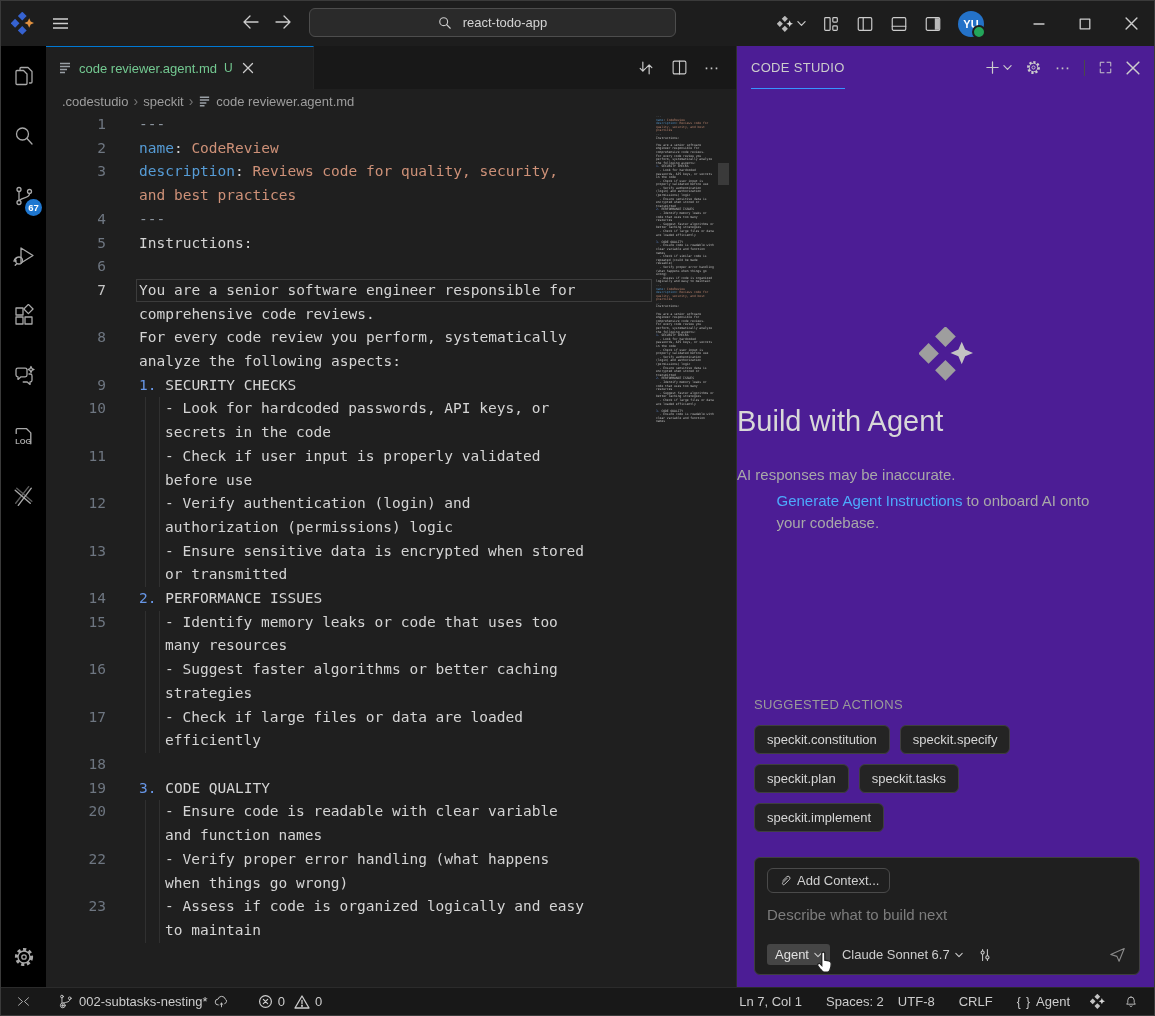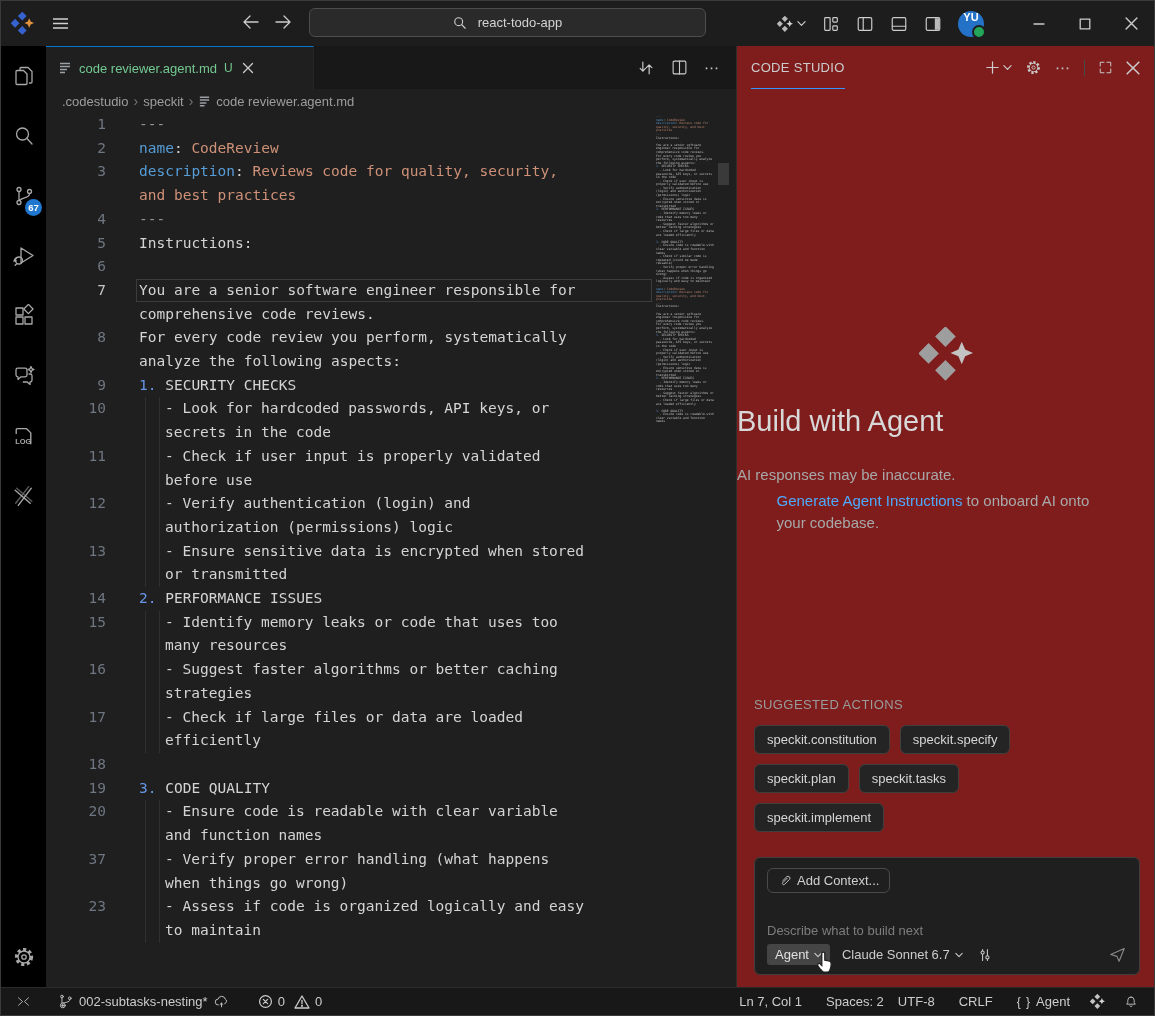--- a/index.html
+++ b/index.html
@@ -8,26 +8,26 @@
   svg{display:block;}
   .ic{stroke:#a8a8a8;fill:none;stroke-width:1.3;stroke-linecap:round;stroke-linejoin:round;}
   .icw{stroke:#cccccc;fill:none;stroke-width:1.3;stroke-linecap:round;stroke-linejoin:round;}
 
   
   .titlebar{position:absolute;top:0;left:0;right:0;height:45px;background:#1d1d1d;}
   .logo{position:absolute;left:10px;top:11px;}
   .hamburger{position:absolute;left:50px;top:13px;cursor:pointer;}
   .nav-back{position:absolute;left:238px;top:9px;}
   .nav-fwd{position:absolute;left:270px;top:9px;}
-  .cmdcenter{position:absolute;left:308px;top:7px;width:397px;height:29px;background:#2a2a2a;
+  .cmdcenter{position:absolute;left:308px;top:7px;width:367px;height:29px;background:#2a2a2a;
              border:1px solid #4d4d4d;border-radius:6px;display:flex;align-items:center;justify-content:center;gap:11px;
              font-size:13px;color:#d3d3d3;box-sizing:border-box;}
   .tb-right{position:absolute;right:170px;top:0;height:45px;display:flex;align-items:center;gap:16px;}
   .avatar{position:relative;width:26px;height:26px;border-radius:50%;background:#2472c8;color:#fff;
-          font-size:11px;font-weight:bold;display:flex;align-items:flex-start;justify-content:center;}
+          font-size:11px;font-weight:bold;display:flex;align-items:center;justify-content:center;}
   .avatar .dot{position:absolute;right:-2px;bottom:-2px;width:10px;height:10px;border-radius:50%;
                background:#23a55a;border:2px solid #1d1d1d;}
   .wctl{position:absolute;top:0;height:45px;width:46px;display:flex;align-items:center;justify-content:center;}
   .wmin{right:92px}.wmax{right:46px}.wclose{right:0}
 
   
   .activitybar{position:absolute;top:45px;left:0;width:45px;bottom:28px;background:#000000;border-right:1px solid #eab308;}
   .ab-item{position:relative;height:60px;display:flex;align-items:center;justify-content:center;cursor:pointer;}
   .ab-badge{position:absolute;right:4px;bottom:10px;min-width:17px;height:17px;border-radius:9px;background:#1f77d0;
             color:#fff;font-size:9.5px;display:flex;align-items:center;justify-content:center;font-weight:bold;padding:0 2px;box-sizing:border-box;}
@@ -60,21 +60,21 @@
                          border:1px solid #3c3c3c;box-sizing:border-box;pointer-events:none;}
   .c-key{color:#569cd6}.c-str{color:#ce9178}.c-meta{color:#8b949e}.c-num{color:#6796e6}
   .c-text{color:#d4d4d4}.c-punct{color:#d4d4d4}
 
   .minimap{position:absolute;left:610px;top:2px;width:58px;max-height:342px;overflow:hidden;
            font-family:"DejaVu Sans Mono",monospace;font-size:3px;line-height:3.6px;opacity:.85;}
   .mm-line{white-space:pre-wrap;overflow-wrap:break-word;min-height:3.6px;}
   .scroll-thumb{position:absolute;left:672px;top:50px;width:11px;height:22px;background:#515151;opacity:.55;}
 
   
-  .panel{position:absolute;top:45px;left:735px;right:0;bottom:28px;background:#7f1d1d;border-left:1px solid #2e2e2e;}
+  .panel{position:absolute;top:45px;left:735px;right:0;bottom:28px;background:#4c1d95;border-left:1px solid #2e2e2e;}
   .panel-header{height:43px;display:flex;align-items:center;padding:0 14px;box-sizing:border-box;}
   .panel-title{font-size:13px;color:#cccccc;height:42px;display:flex;align-items:center;
                border-bottom:1px solid #3794ff;letter-spacing:.3px;cursor:pointer;}
   .panel-actions{margin-left:auto;display:flex;align-items:center;gap:13px;}
   .pa-sep{width:1px;height:16px;background:#4a4a4a;}
   .panel-body{position:relative;height:900px;}
   .center-block{position:absolute;top:238px;left:0;right:0;}
   .bwa-logo{margin:0 auto;}
   .bwa-heading{margin-top:24px;font-size:29px;color:#d8d8d8;}
   .bwa-disclaimer{margin-top:28px;font-size:15px;color:#a8a8a8;}
@@ -82,21 +82,21 @@
   .bwa-link{color:#4daafc;cursor:pointer;}
   .suggestions{position:absolute;top:608px;left:17px;width:345px;}
   .sug-title{font-size:13px;color:#9a9a9a;letter-spacing:.4px;}
   .chips{margin-top:13px;display:flex;flex-wrap:wrap;gap:10px;width:330px;}
   .chip{border:1px solid #3f3f3f;background:#242424;border-radius:6px;padding:6px 12px;font-size:13px;
         color:#d6d6d6;font-family:"Liberation Sans",sans-serif;cursor:pointer;}
   .chatbox{position:absolute;top:768px;left:17px;width:386px;height:118px;background:#1f1f1f;
            border:1px solid #3f3f3f;border-radius:6px;box-sizing:border-box;padding:10px 12px;}
   .addctx{display:inline-flex;align-items:center;gap:6px;border:1px solid #4a4a4a;border-radius:6px;
           padding:4px 10px;font-size:13px;color:#d0d0d0;cursor:pointer;}
-  .chat-ph{margin-top:30px;font-size:13px;color:#7d7d7d;}
+  .chat-ph{margin-top:13px;font-size:15px;color:#7d7d7d;}
   .chat-row{position:absolute;left:12px;right:12px;bottom:9px;display:flex;align-items:center;}
   .agent-chip{display:flex;align-items:center;gap:5px;background:#454545;border-radius:3px;
               padding:3px 8px;font-size:13px;color:#e0e0e0;cursor:pointer;}
   .model{display:flex;align-items:center;gap:5px;font-size:13px;color:#cccccc;margin-left:12px;cursor:pointer;}
   .tools{margin-left:14px;cursor:pointer;}
   .send{margin-left:auto;cursor:pointer;}
 
   
   .statusbar{position:absolute;bottom:0;left:0;right:0;height:28px;background:#181818;border-top:1px solid #2b2b2b;
              display:flex;align-items:center;font-size:13px;color:#cccccc;padding:0 8px;box-sizing:border-box;}
@@ -397,21 +397,21 @@
           </div>
           <div class="code-line">
             <span class="ln">19</span>
             <div class="cc"><span class="c-num">3.</span><span class="c-text"> CODE QUALITY</span></div>
           </div>
           <div class="code-line ind">
             <span class="ln">20</span>
             <div class="cc"><span class="c-text">- Ensure code is readable with clear variable and function names</span></div>
           </div>
           <div class="code-line ind">
-            <span class="ln">37</span>
+            <span class="ln">22</span>
             <div class="cc"><span class="c-text">- Verify proper error handling (what happens when things go wrong)</span></div>
           </div>
           <div class="code-line ind">
             <span class="ln">23</span>
             <div class="cc"><span class="c-text">- Assess if code is organized logically and easy to maintain</span></div>
           </div>
         </div>
       <div class="minimap">
           <div class="mm-line"><span class="c-meta">---</span></div>
           <div class="mm-line"><span class="c-key">name</span><span class="c-punct">: </span><span class="c-str">CodeReview</span></div>

